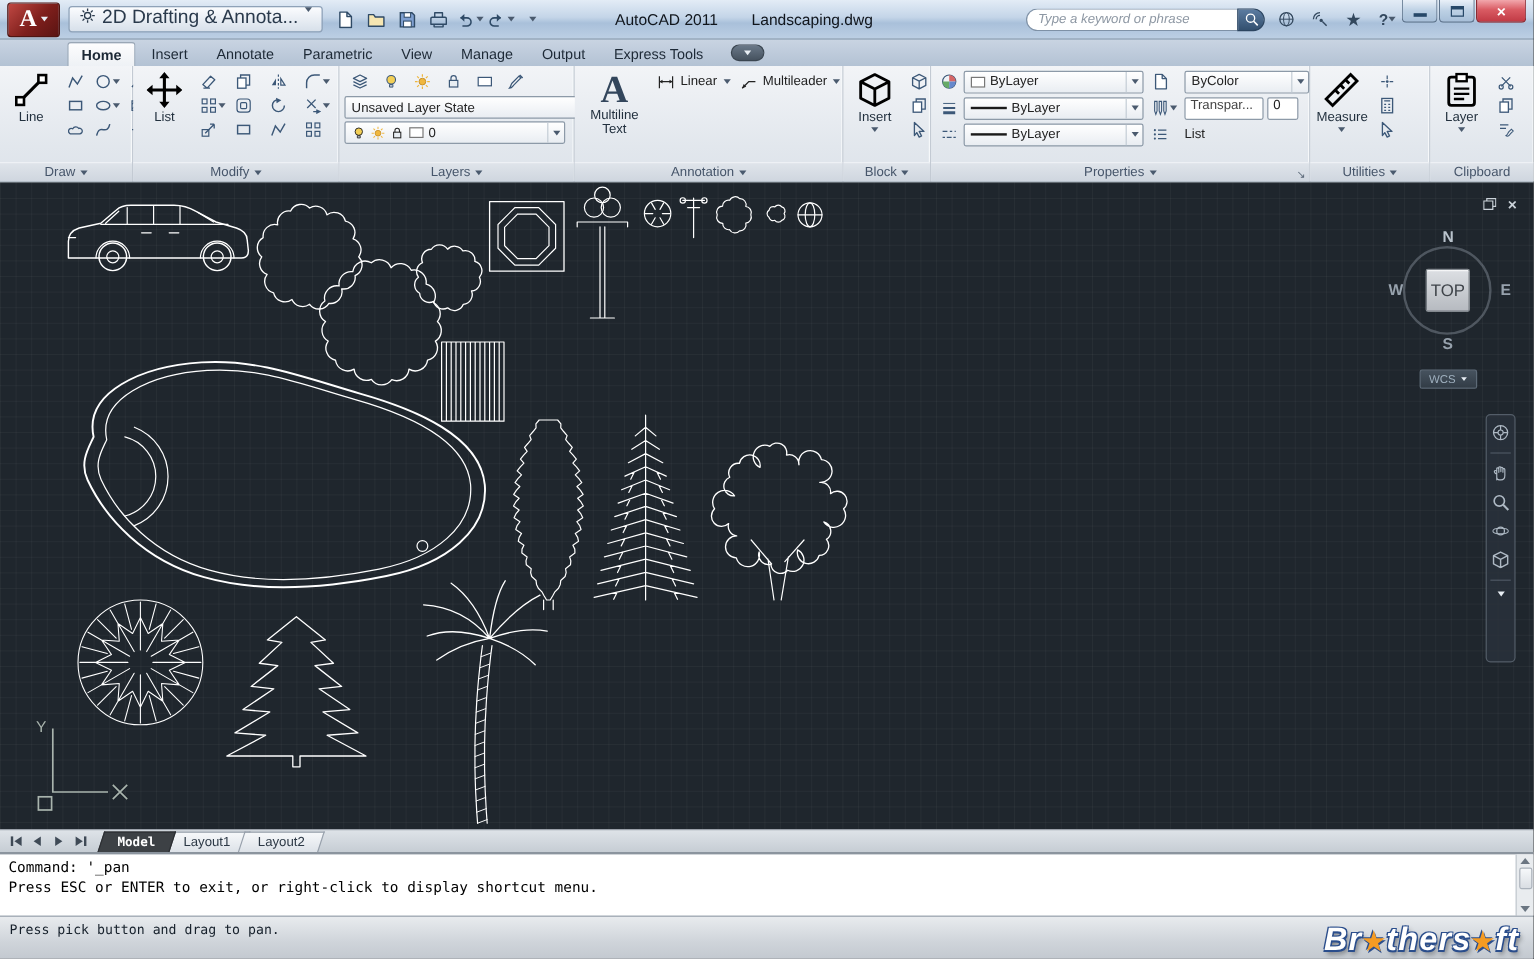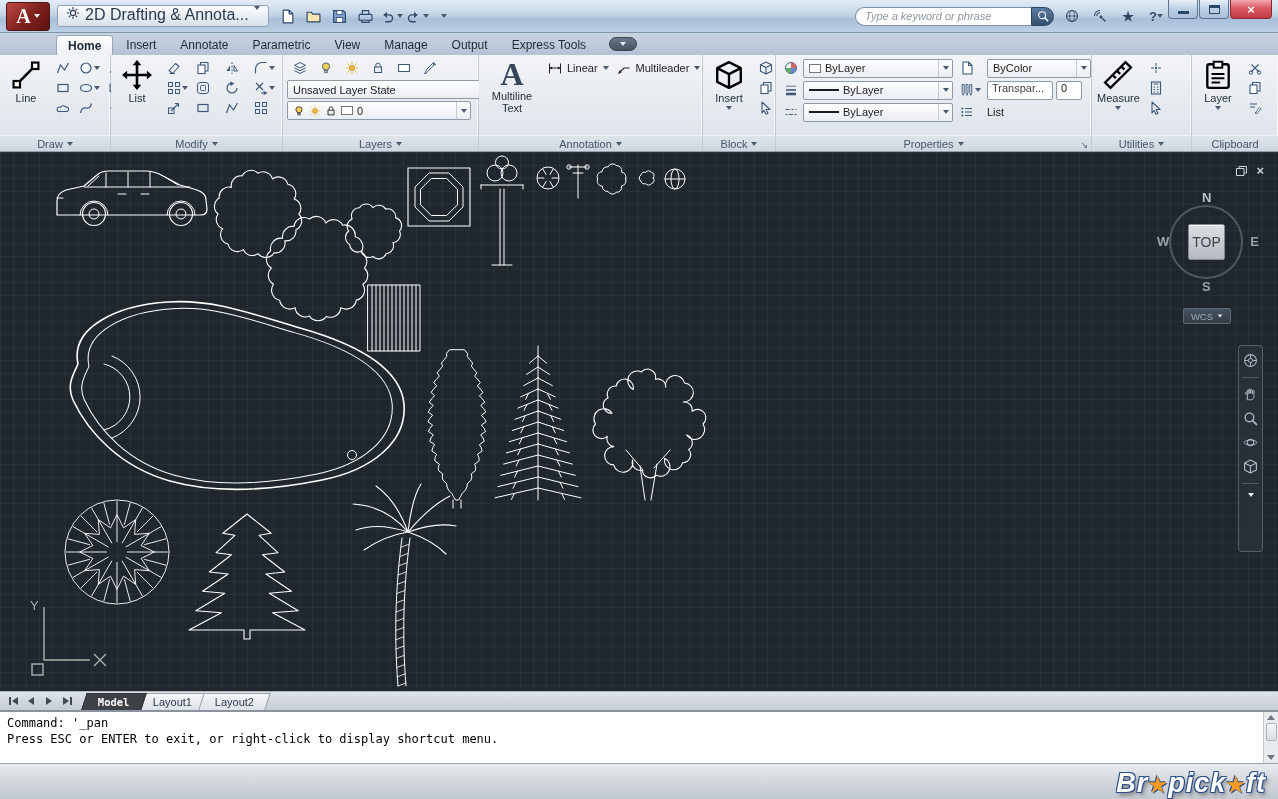--- a/index.html
+++ b/index.html
@@ -371,20 +371,24 @@
       <span class="qbtn">
           <svg class="i">
             <use href="#g-redo"></use>
           </svg>
           <i class="car"></i>
         </span>
       <span class="qbtn">
           <i class="car"></i>
         </span>
     </div>
+    <div class="title-center">
+      <span>AutoCAD 2011</span>
+      <span>Landscaping.dwg</span>
+    </div>
     <div class="infocenter">
       <span class="search">
         <input type="text" placeholder="Type a keyword or phrase" style="">
         <span class="magbtn">
             <svg class="i" style="width:12px;height:12px">
               <use href="#g-magnifier"></use>
             </svg>
           </span>
       </span>
       <span class="icbtn">
@@ -1051,18 +1055,19 @@
       <div></div>
     </div>
     <div class="cmdscroll">
       <i class="sarr up"></i>
       <div class="sthumb"></div>
       <i class="sarr down"></i>
     </div>
   </div>
 
   <div class="statusbar">
+    <div class="statusmsg">Press pick button and drag to pan.</div>
     <div class="watermark">
-      <span class="wm"><span>Br</span><span class="wm-star">★</span><span>pick</span><span class="wm-star">★</span><span>ft</span></span>
+      <span class="wm"><span>Br</span><span class="wm-star">★</span><span>thers</span><span class="wm-star">★</span><span>ft</span></span>
     </div>
   </div>
 
 </div>
 
 </body></html>

